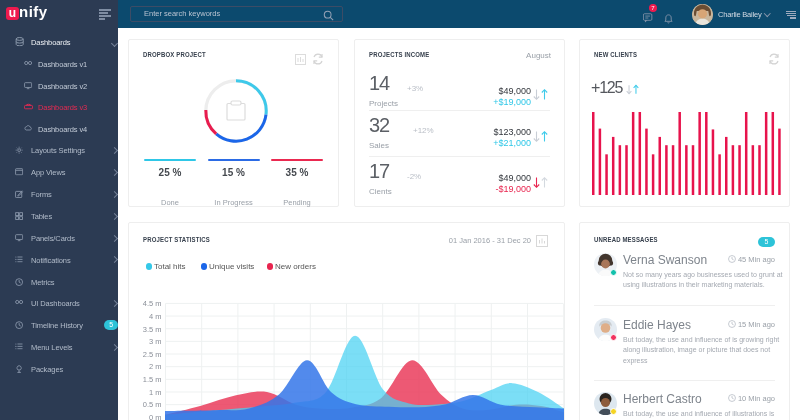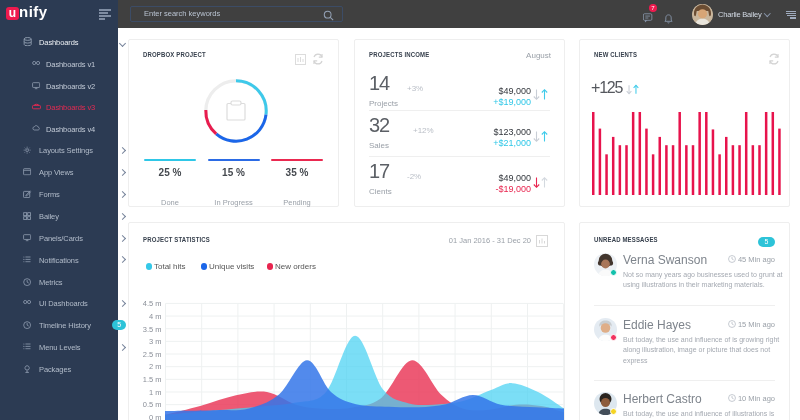--- a/index.html
+++ b/index.html
@@ -12,21 +12,21 @@
   background:#2c3b53; z-index:5; }
 #logo { height:28px; position:relative; }
 #logo .ubox { position:absolute; left:6px; top:7px; width:13px; height:13px;
   background:#ee1a4e; border-radius:3px; color:#fff; font-size:12px; font-weight:bold;
   text-align:center; line-height:13px; }
 #logo .ltext { position:absolute; left:19px; top:3px; color:#fff; font-size:15px;
   font-weight:bold; letter-spacing:.5px; }
 #logo .toggle { position:absolute; right:7px; top:9px; }
 #logo .toggle div { height:1.5px; background:#7f8da3; margin-bottom:1.6px; }
 
-.mitem { position:absolute; left:16px; width:118px; height:18px; color:#b2bcca;
+.mitem { position:absolute; left:8px; width:118px; height:18px; color:#b2bcca;
   font-size:7.5px; letter-spacing:-0.1px; }
 .mitem .mi { position:absolute; left:7px; top:1px; width:8px; height:8px; }
 .mitem .mt { position:absolute; left:23px; top:1px; }
 .mitem .chev { position:absolute; right:9px; top:2.5px; width:5px; height:5px;
   border-top:1.6px solid #76839a; border-right:1.6px solid #76839a;
   transform:rotate(45deg); }
 .sub .mi { left:16px; }
 .sub .mt { left:30px; }
 .mitem .mi svg { transform:scale(0.75); transform-origin:0 0; }
 .mitem .mi svg path, .mitem .mi svg rect, .mitem .mi svg circle,
@@ -34,21 +34,21 @@
 .mitem.first .mi svg { transform:scale(0.85); }
 .mitem.first .mi { top:0.5px; left:6.5px; }
 .sub { color:#c3cbd7; }
 .red { color:#e52a52 !important; }
 .badge5 { position:absolute; right:8px; top:0px; background:#2dc3d8; color:#fff;
   font-size:7px; border-radius:6px; padding:1px 5px; line-height:8px; }
 svg.ic { display:block; }
 
 
 #topbar { position:absolute; left:118px; top:0; width:682px; height:28px;
-  background:#404040; z-index:4; }
+  background:#0c4a6e; z-index:4; }
 #search { position:absolute; left:12px; top:6px; width:213px; height:16px;
   border:1px solid #3c4c66; border-radius:2px; color:#b9c3d1; font-size:7.5px;
   line-height:14px; padding-left:13px; }
 #search svg { position:absolute; right:8px; top:2.5px; }
 .tb-ic { position:absolute; top:7px; }
 
 
 #content { position:absolute; left:118px; top:28px; width:682px; height:392px;
   background:#fff; }
 .card { position:absolute; background:#fff; border:1px solid #eee; border-radius:2px; }
@@ -239,21 +239,21 @@
         </div>
         <div class="mitem" style="top:211px;">
           <div class="mi">
             <svg class="ic" width="11" height="11" viewBox="0 0 12 12">
               <rect x="1" y="1" width="4.2" height="4.2" fill="none" stroke="#8c99ac"></rect>
               <rect x="6.8" y="1" width="4.2" height="4.2" fill="none" stroke="#8c99ac"></rect>
               <rect x="1" y="6.8" width="4.2" height="4.2" fill="none" stroke="#8c99ac"></rect>
               <rect x="6.8" y="6.8" width="4.2" height="4.2" fill="none" stroke="#8c99ac"></rect>
             </svg>
           </div>
-          <div class="mt">Bailey</div>
+          <div class="mt">Tables</div>
           <div class="chev"></div>
         </div>
         <div class="mitem" style="top:233px;">
           <div class="mi">
             <svg class="ic" width="11" height="10" viewBox="0 0 12 11">
               <rect x="0.8" y="1" width="10.4" height="7" rx="1" fill="none" stroke="#8c99ac"></rect>
               <line x1="4" y1="10" x2="8" y2="10" stroke="#8c99ac"></line>
               <line x1="6" y1="8" x2="6" y2="10" stroke="#8c99ac"></line>
             </svg>
           </div>

